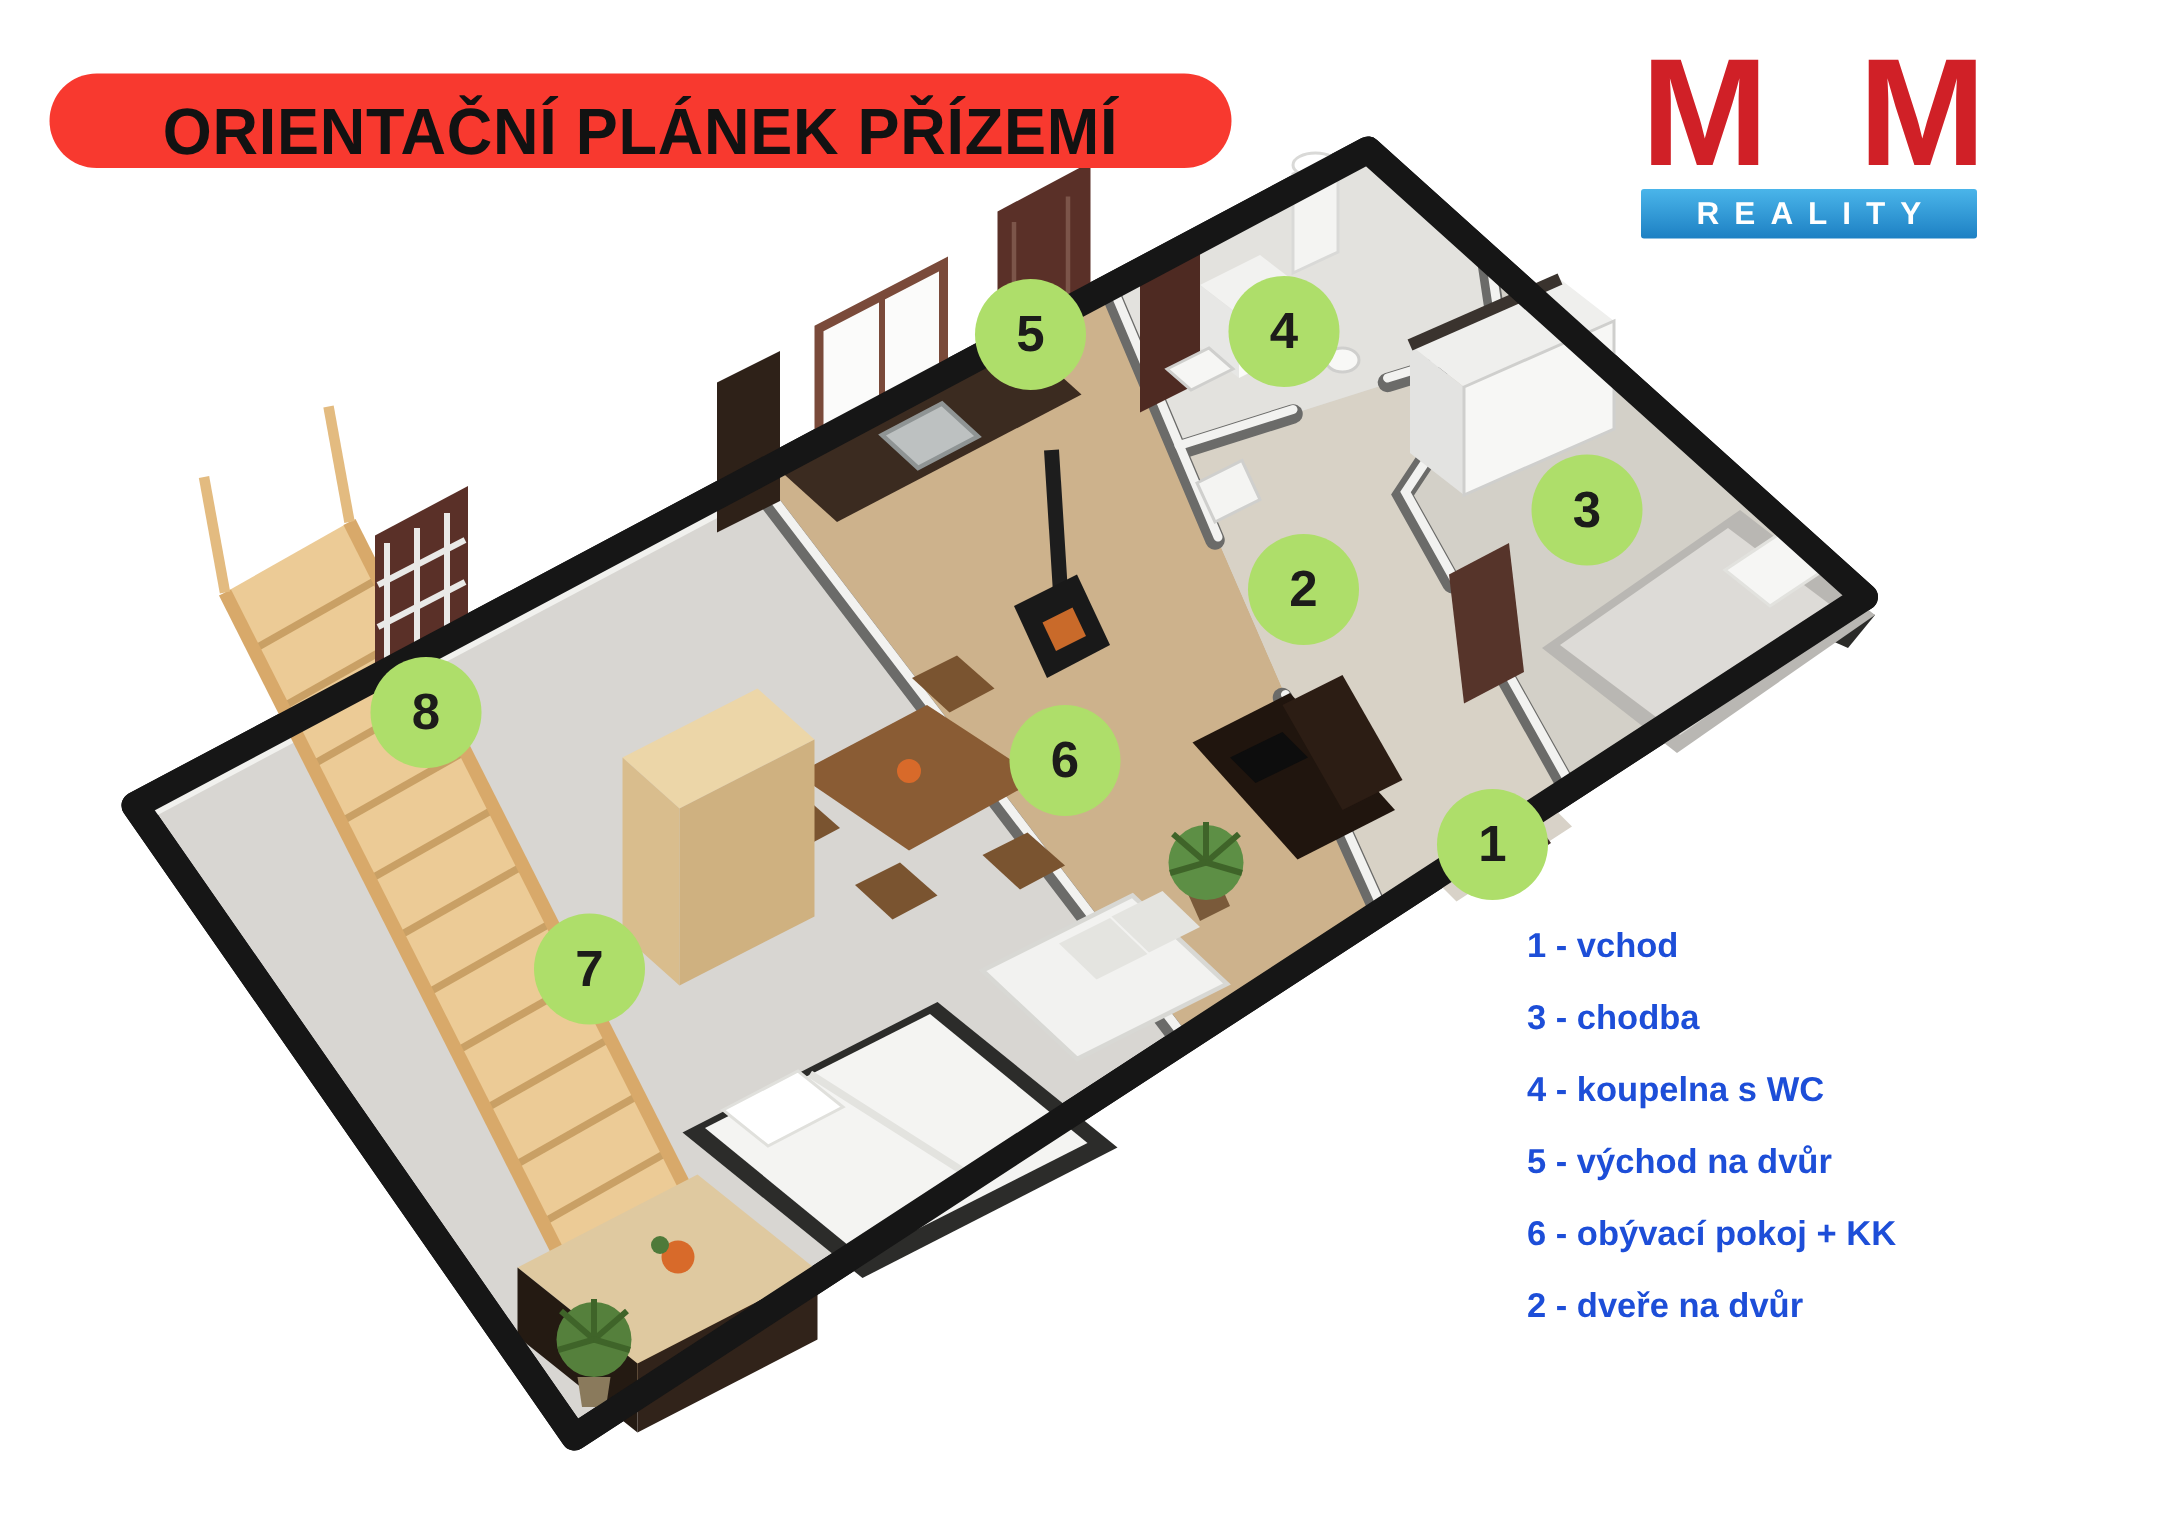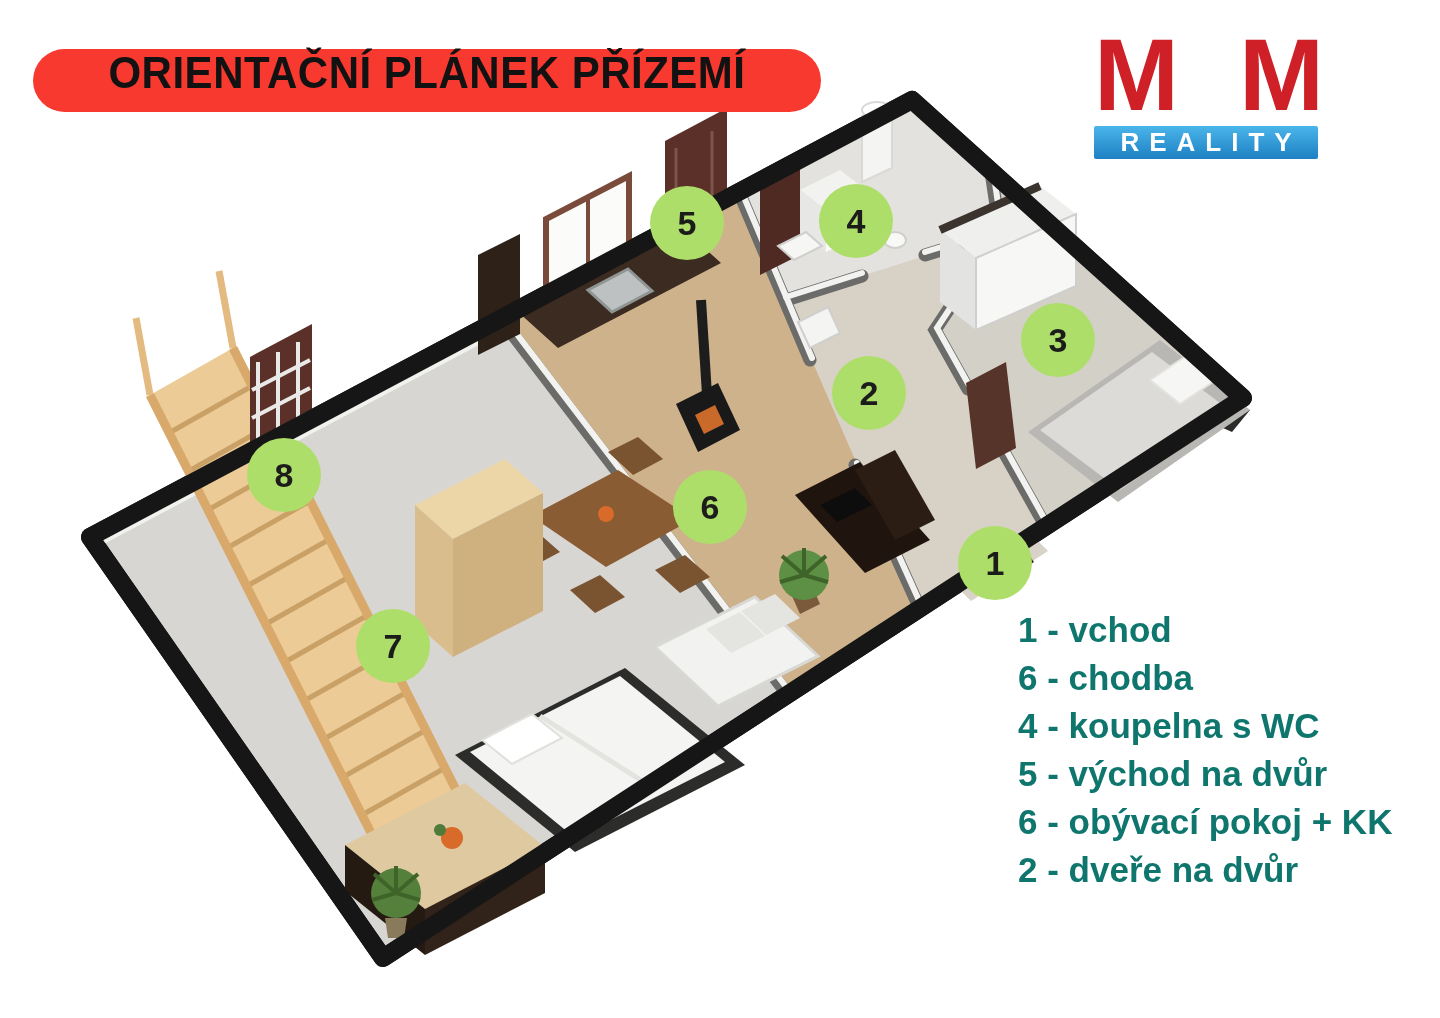--- a/index.html
+++ b/index.html
@@ -8,21 +8,21 @@
     background:#ffffff;
     font-family:"Liberation Sans", sans-serif;
   }
   .stage{position:absolute;inset:0;}
 
   
   .banner{
     position:absolute;left:33px;top:49px;width:788px;height:63px;
     background:var(--banner-red,#f8392f);
     border-radius:32px;
-    display:flex;align-items:flex-start;justify-content:center;
+    display:flex;align-items:flex-end;justify-content:center;
   }
   .banner-text{
     color:#121212;font-size:42px;font-weight:800;letter-spacing:.5px;
     font-family:"Liberation Sans", sans-serif;
     transform:scaleY(1.04);
   }
 
   
   .logo{position:absolute;left:1094px;top:36px;width:224px;}
   .logo-mm{
@@ -36,31 +36,31 @@
   .logo-amp{
     position:absolute;left:50%;top:-6px;transform:translateX(-50%);
     color:#ffffff;font-size:96px;font-weight:900;line-height:92px;z-index:2;
   }
   .logo-bar{
     margin-top:6px;height:33px;border-radius:2px;
     background:linear-gradient(180deg,var(--logo-blue-1,#4ab5ea) 0%,var(--logo-blue-2,#1d80c3) 100%);
     display:flex;align-items:center;justify-content:center;
   }
   .logo-bar-text{
-    color:#ffffff;font-weight:800;font-size:26px;letter-spacing:10px;padding-left:10px;
+    color:#ffffff;font-weight:800;font-size:21px;letter-spacing:10px;padding-left:10px;
   }
 
   
   .legend{
     position:absolute;left:1018px;top:606px;width:420px;
     color:#151515;
   }
   .legend-row{
-    font-size:35px;font-weight:700;line-height:48px;white-space:nowrap;
-    color:#0f766e;
+    font-size:23px;font-weight:700;line-height:48px;white-space:nowrap;
+    color:#1d4ed8;
   }
 
   
   .marker{
     position:absolute;width:74px;height:74px;border-radius:50%;
     background:var(--marker-green,#aede6a);
     display:flex;align-items:center;justify-content:center;
     color:#1c1c1a;font-size:34px;font-weight:800;
     z-index:5;
   }
@@ -274,21 +274,21 @@
       <span class="logo-amp">&amp;</span>
       <span class="logo-m">M</span>
     </div>
     <div class="logo-bar">
       <span class="logo-bar-text">REALITY</span>
     </div>
   </div>
 
   <div class="legend" id="legend">
       <div class="legend-row">1 - vchod</div>
-      <div class="legend-row">6 - chodba</div>
+      <div class="legend-row">3 - chodba</div>
       <div class="legend-row">4 - koupelna s WC</div>
       <div class="legend-row">5 - východ na dvůr</div>
       <div class="legend-row">6 - obývací pokoj + KK</div>
       <div class="legend-row">2 - dveře na dvůr</div>
     </div>
 
   <div id="markers">
       <div class="marker" style="left: 958px; top: 526px;">1</div>
       <div class="marker" style="left: 832px; top: 356px;">2</div>
       <div class="marker" style="left: 1021px; top: 303px;">3</div>

